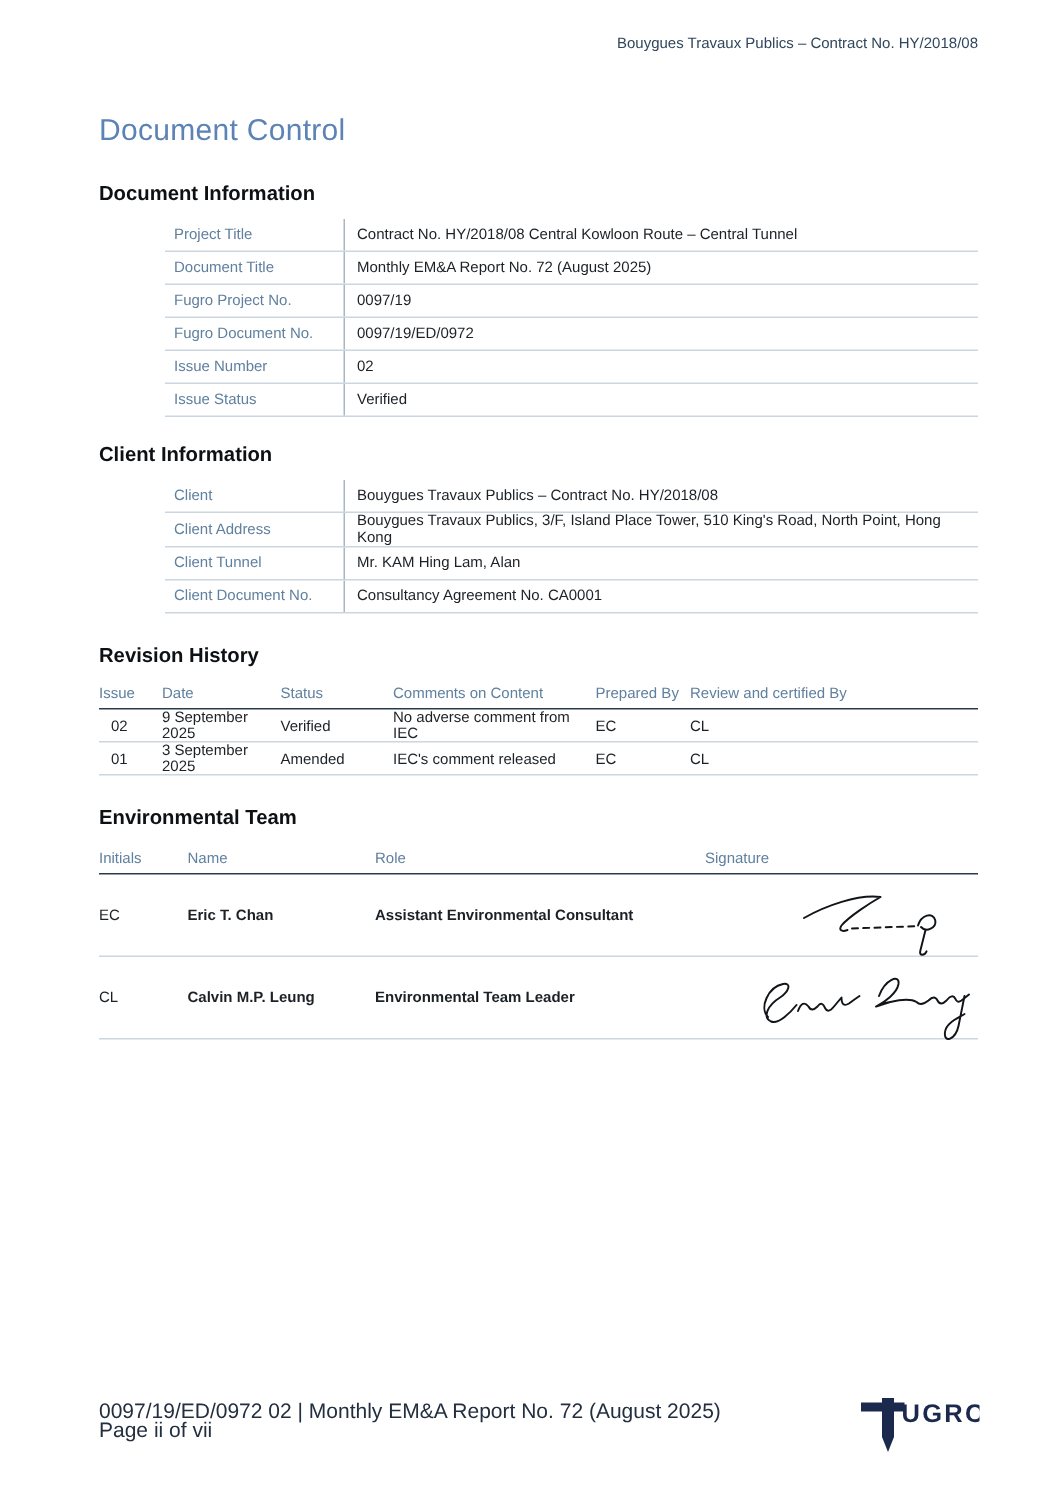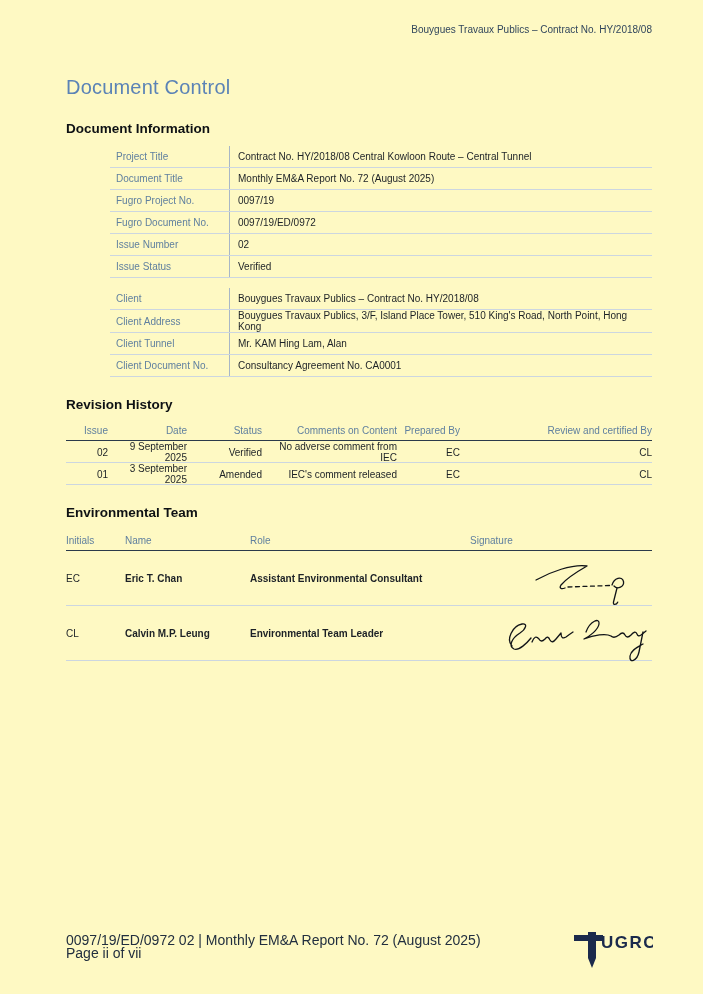--- a/index.html
+++ b/index.html
@@ -1,21 +1,21 @@
 <!DOCTYPE html>
 <html><head>
 <meta charset="utf-8">
 <style>
   * { margin:0; padding:0; box-sizing:border-box; }
   html,body { background:#8a8a8a; }
   body { font-family:"Liberation Sans", sans-serif; }
   .page {
     position:relative;
     width:703px; height:994px;
-    background:#fef9c3;
+    background:#ffffff;
     margin:0 auto;
     overflow:hidden;
     color:#1c2126;
   }
   .header-bar {
     position:absolute; top:24px; right:51px;
     font-size:10px; color:#31465c;
   }
   .content { padding:76px 51px 0 66px; }
   .doc-title {
@@ -44,21 +44,21 @@
     color:#1c2126; font-size:10px;
     padding-left:8px; border-left:1px solid #a8b7c6;
     display:flex; align-items:center;
   }
 
   
   .rev-table { margin-top:8px; }
   .rev-header, .rev-row {
     display:grid;
     grid-template-columns:42px 79px 75px 135px 63px 1fr;
-    align-items:center; font-size:10px;text-align:right;
+    align-items:center; font-size:10px;
   }
   .rev-header {
     height:21px; color:#60809f;
     border-bottom:1.5px solid #2b3a4a;
   }
   .rev-row { height:22px; border-bottom:1px solid #ccd6e0; }
   .rev-row .c-issue { padding-left:8px; }
 
   
   .team-table { margin-top:10px; }
@@ -124,20 +124,21 @@
       <div class="info-row">
         <div class="info-label">Issue Number</div>
         <div class="info-value">02</div>
       </div>
       <div class="info-row">
         <div class="info-label">Issue Status</div>
         <div class="info-value">Verified</div>
       </div>
     </div>
 
+    <div class="section-heading mt-client">Client Information</div>
 
     <div class="info-table">
       <div class="info-row">
         <div class="info-label">Client</div>
         <div class="info-value">Bouygues Travaux Publics – Contract No. HY/2018/08</div>
       </div>
       <div class="info-row">
         <div class="info-label">Client Address</div>
         <div class="info-value">Bouygues Travaux Publics, 3/F, Island Place Tower, 510 King's Road, North Point, Hong Kong</div>
       </div>

